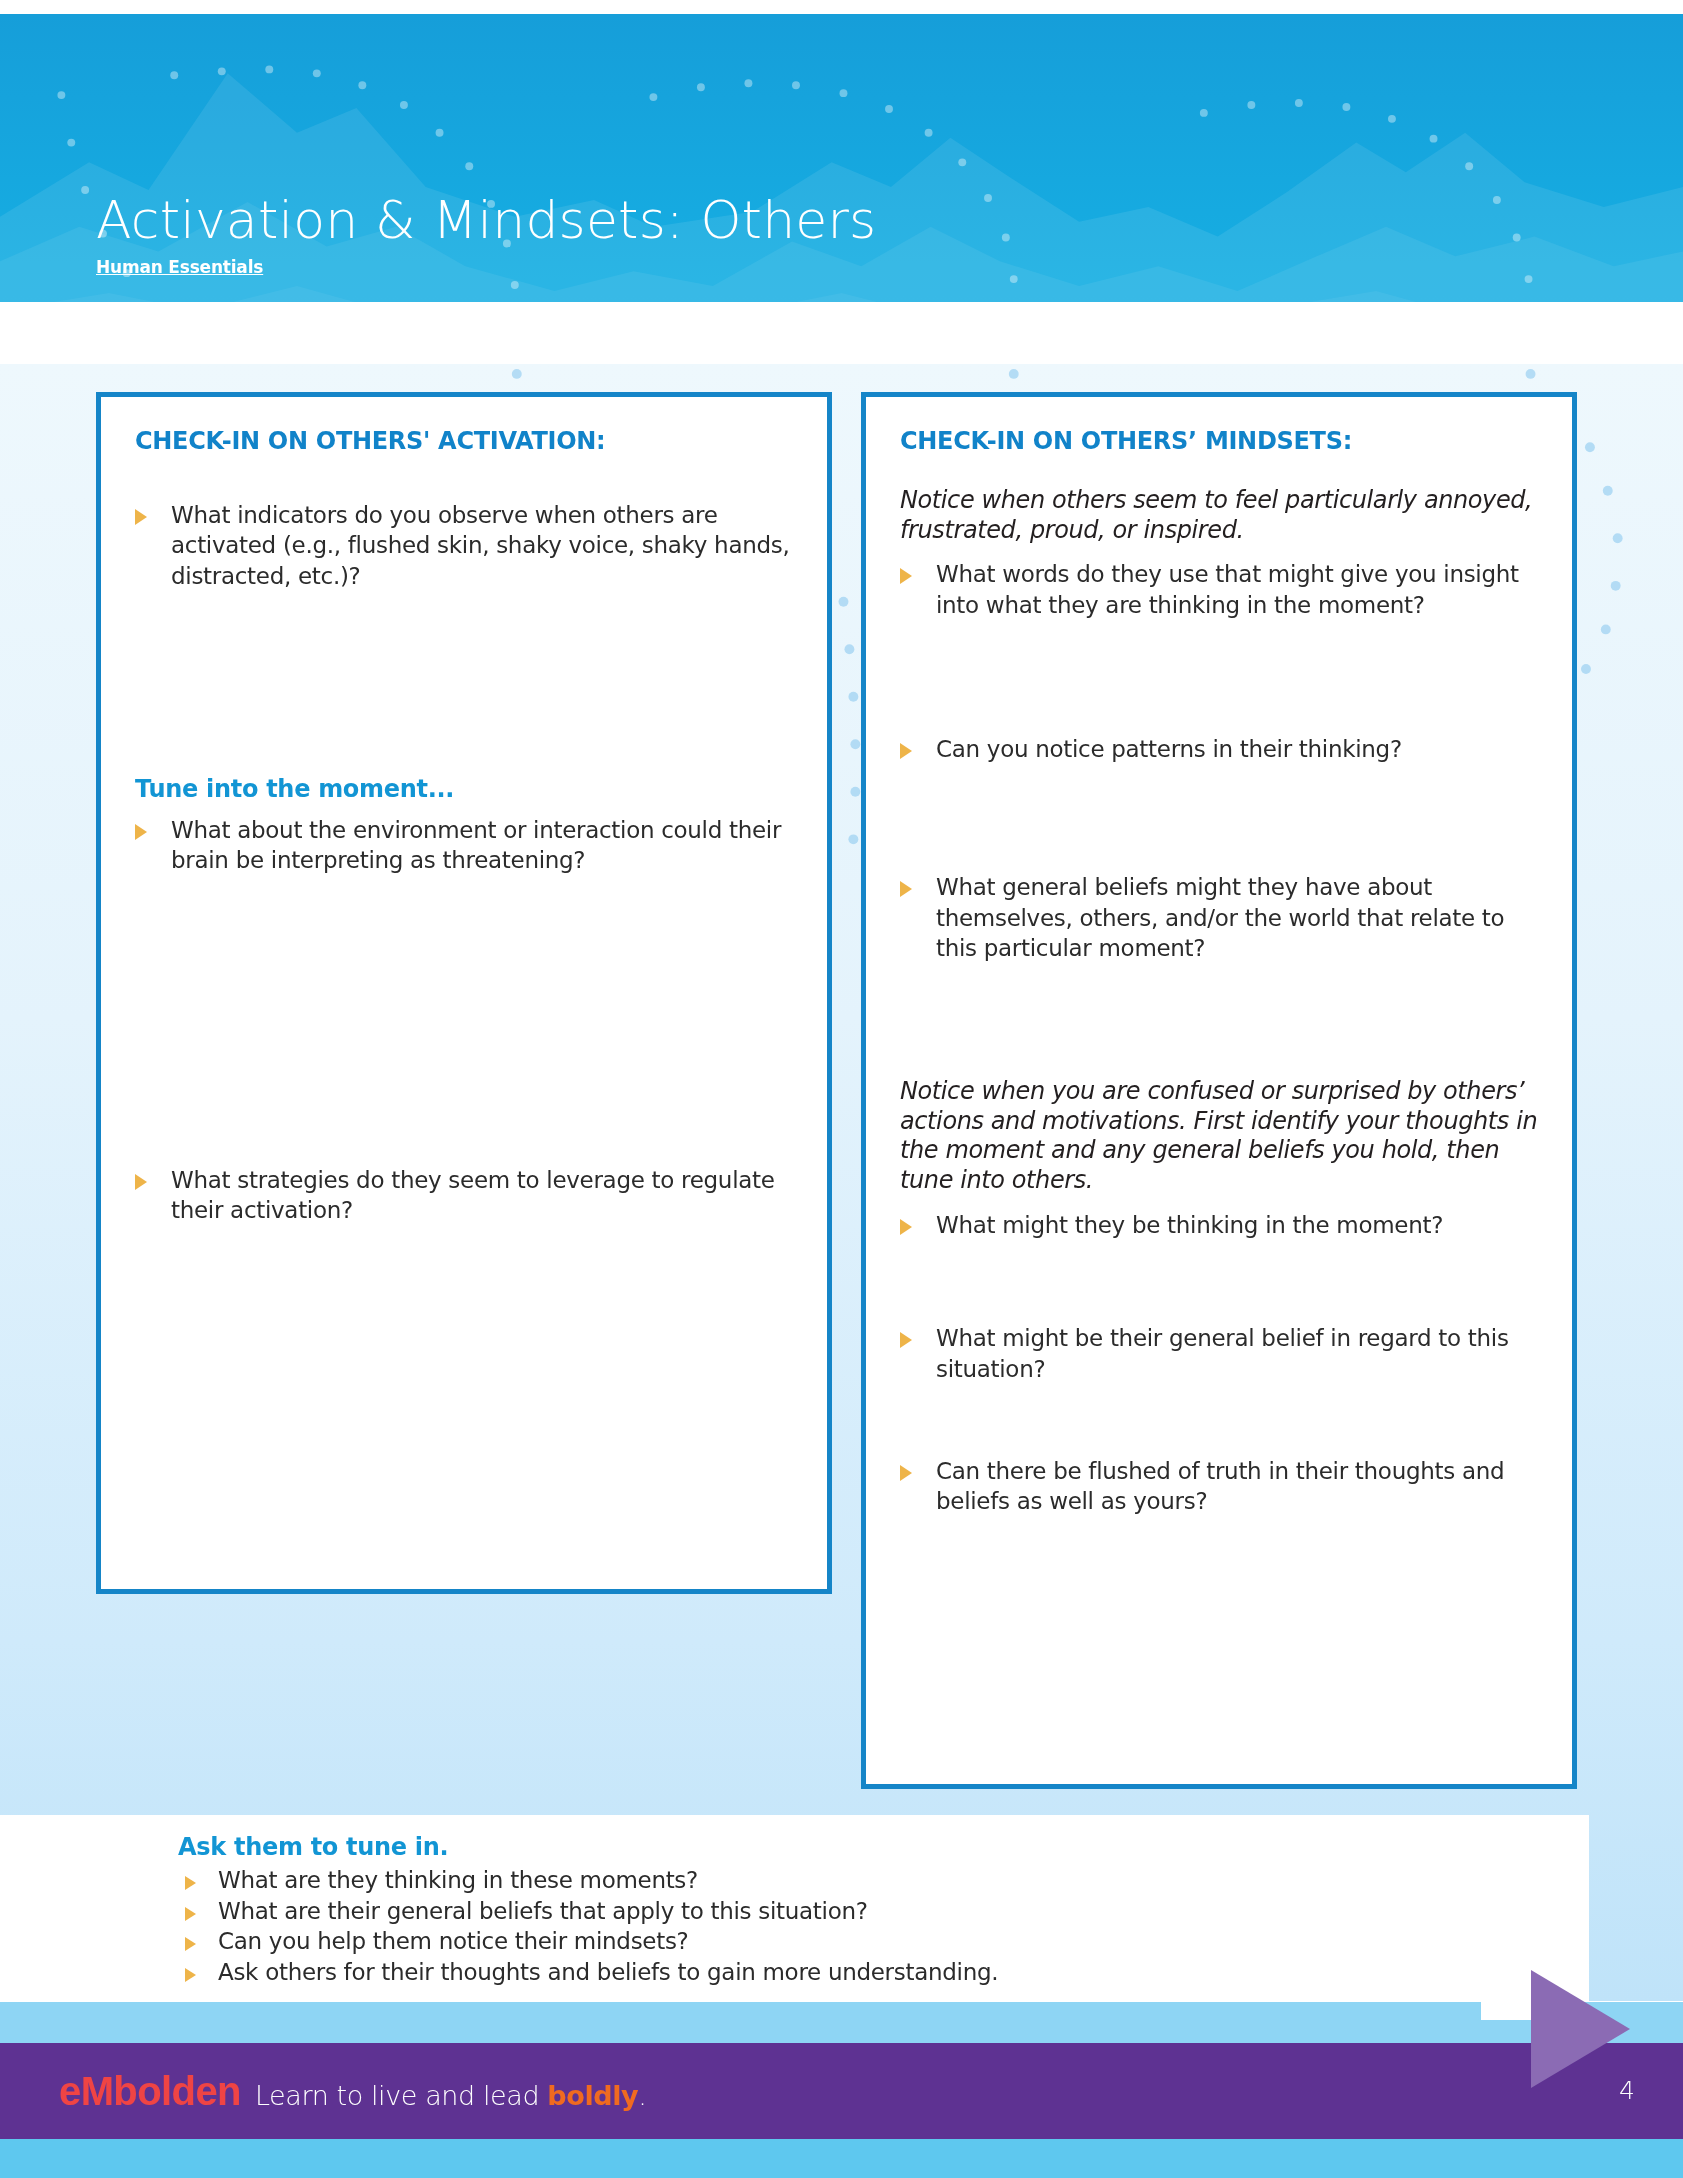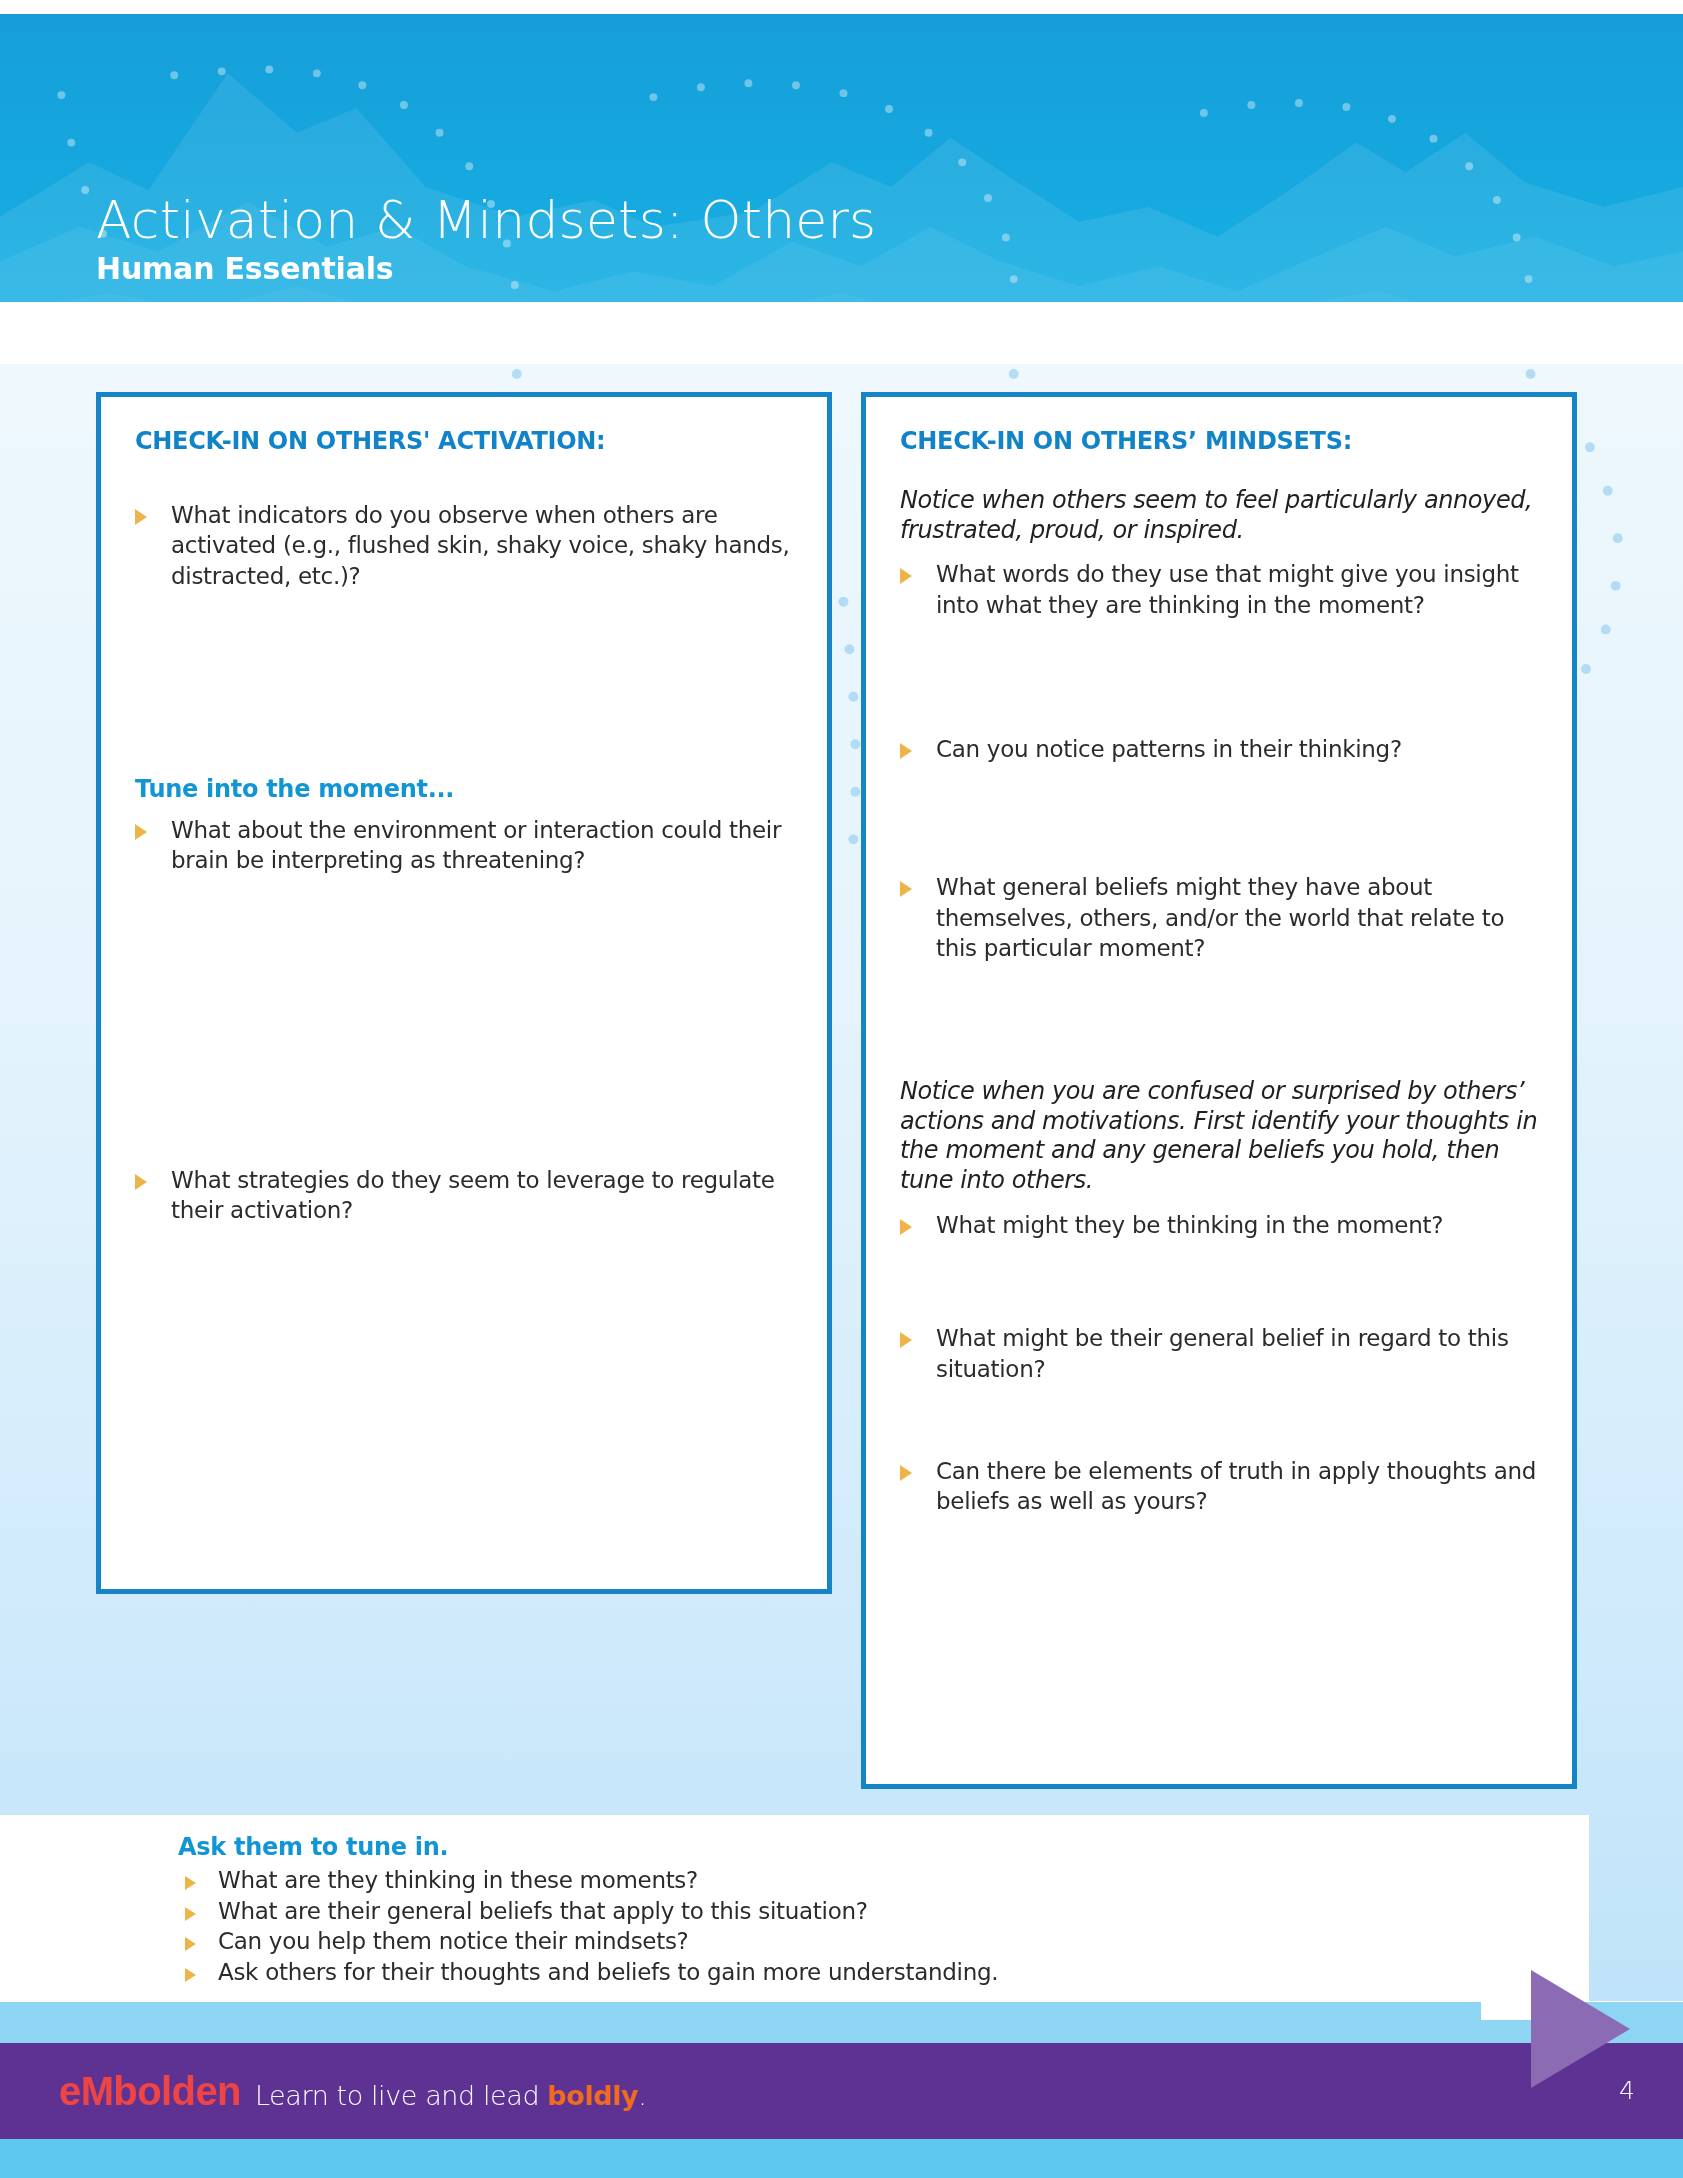--- a/index.html
+++ b/index.html
@@ -19,22 +19,22 @@
   }
   .hdr-svg { position: absolute; left: 0; top: 0; width: 1683px; height: 364px; }
   .hdr-text { position: absolute; left: 96px; top: 180px; }
   .hdr-title {
     font-family: "DejaVu Sans", sans-serif;
     font-size: 52px; font-weight: 300; color: #ffffff;
     letter-spacing: 0.2px; line-height: 1.0; white-space: nowrap;
   }
   .hdr-sub {
     font-family: "DejaVu Sans", sans-serif;
-    font-size: 30px; font-weight: 700; color: #ffffff;
-    margin-top: 5px; letter-spacing: -0.2px; white-space: nowrap;
+    font-size: 17px; font-weight: 700; color: #ffffff;
+    margin-top: 11px; letter-spacing: -0.2px; white-space: nowrap; text-decoration: underline;
   }
 
   
   .body-bg {
     position: absolute; left: 0; top: 364px; width: 1683px; height: 1637px;
     background: linear-gradient(180deg, #eef8fd 0%, #e4f3fc 40%, #cfeafb 78%, #bfe3f9 100%);
   }
   .bg-dots { position: absolute; left: 0; top: 364px; width: 1683px; height: 1637px; }
 
   
@@ -336,21 +336,21 @@
 
       <div style="height:83px"></div>
       <div class="bullet bullet-l">
         <span class="tri"></span>
         <span class="btxt">What might be their general belief in regard to this situation?</span>
       </div>
 
       <div style="height:71px"></div>
       <div class="bullet bullet-l">
         <span class="tri"></span>
-        <span class="btxt">Can there be elements of truth in apply thoughts and beliefs as well as yours?</span>
+        <span class="btxt">Can there be flushed of truth in their thoughts and beliefs as well as yours?</span>
       </div>
     </div>
   </div>
 
   <div class="ask-box">
     <div class="ask-inner">
       <div class="ask-title">Ask them to tune in.</div>
       <div class="ask-list">
         <div class="ask-row">
           <span class="tri"></span>

